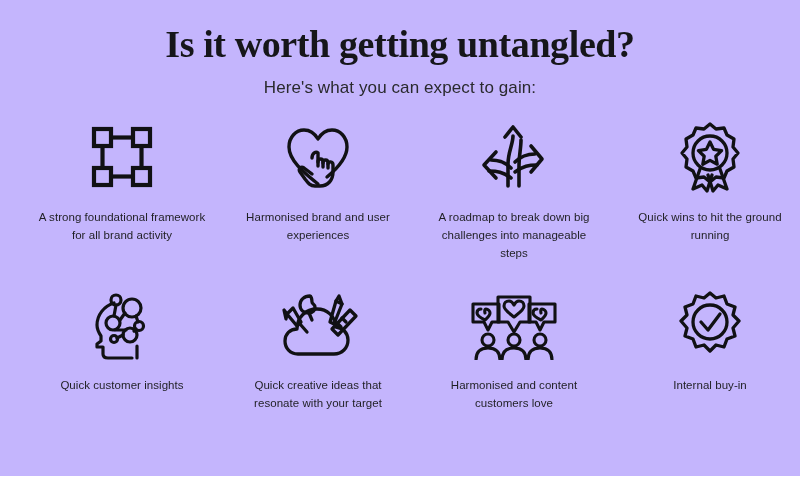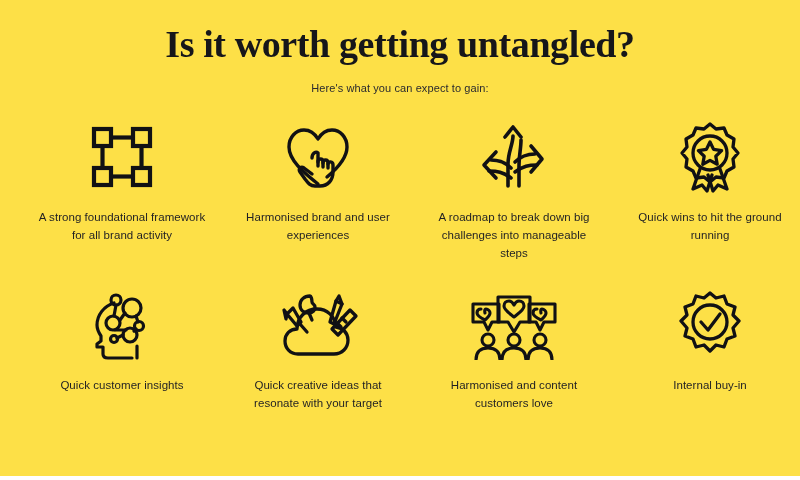--- a/index.html
+++ b/index.html
@@ -39,21 +39,21 @@
     font-family: "Liberation Serif", "DejaVu Serif", serif;
     font-weight: 700;
     font-size: 38px;
     line-height: 44px;
     color: #16161a;
     letter-spacing: -0.4px;
     margin: 0;
   }
   .subtitle {
     font-family: "Liberation Sans", sans-serif;
-    font-size: 11px;
+    font-size: 17px;
     line-height: 16px;
     color: #2a2a2e;
     margin: 14px 0 0 0;
     letter-spacing: 0.1px;
   }
 
   
   .grid {
     position: absolute;
     top: 120px;
@@ -89,21 +89,21 @@
     color: #1f1f23;
     text-align: center;
     max-width: 175px;
     letter-spacing: 0.05px;
   }
   .row-2 .icon-box { height: 72px; }
 </style>
 </head>
 <body>
 
-<div id="slide" style="background: #fde047;">
+<div id="slide" style="background: #c4b5fd;">
 
   <div class="header">
     <h1 class="title">Is it worth getting untangled?</h1>
     <p class="subtitle">Here's what you can expect to gain:</p>
   </div>
 
   <div class="grid">
 
     <div class="cell row-1">
       <div class="icon-box">

